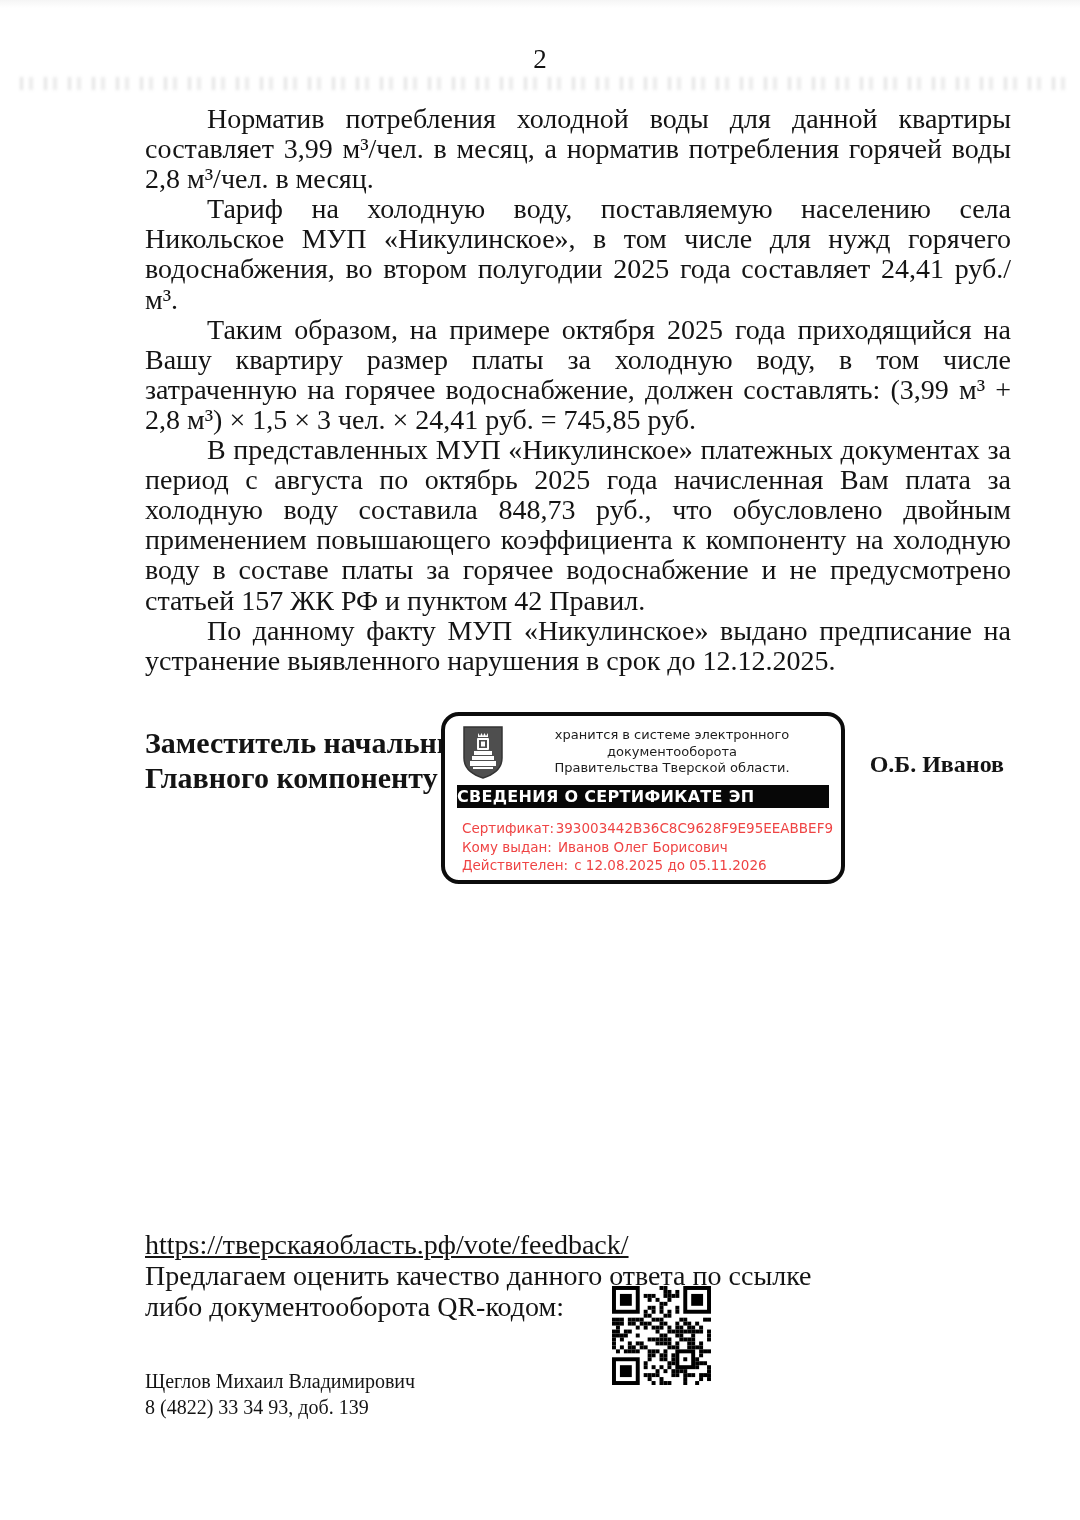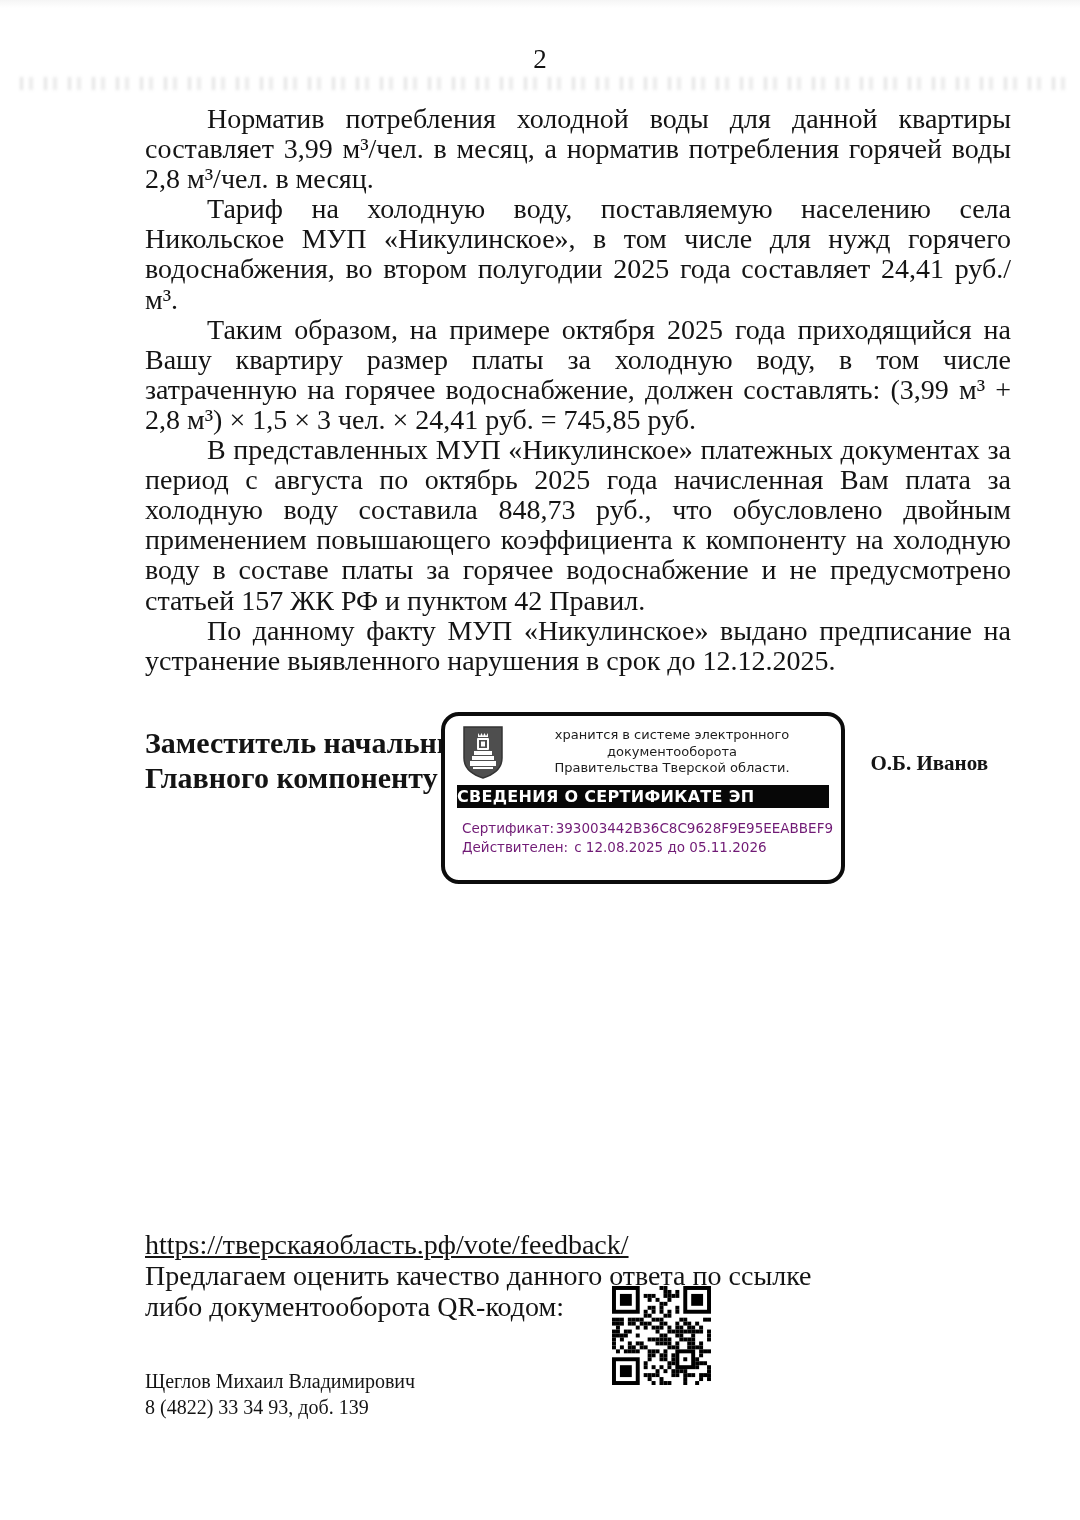--- a/index.html
+++ b/index.html
@@ -35,22 +35,22 @@
     text-align:justify;
   }
   .body-text p { margin:0; text-indent:62px; }
 
   .sig-title {
     position:absolute; left:145px; top:725px;
     font-weight:bold; font-size:30px; line-height:35px;
     white-space:nowrap;
   }
   .sig-name {
-    position:absolute; top:751px; right:92px;
-    font-weight:bold; font-size:21px;
+    position:absolute; top:751px; right:76px;
+    font-weight:bold; font-size:24px;
     white-space:nowrap;
   }
 
   
   .stamp {
     position:absolute; left:441px; top:712px; width:404px; height:172px;
     box-sizing:border-box;
     background:#ffffff;
     border:4px solid #0c0c0c;
     border-radius:18px;
@@ -66,21 +66,21 @@
     font-size:13px; line-height:16.5px; color:#1d1d1d;
   }
   .stamp-banner {
     margin:6px 12px 0 12px;
     background:#070707; color:#ffffff;
     text-align:left; font-weight:bold;
     font-size:16px; line-height:23px; letter-spacing:.3px;
   }
   .stamp-cert {
     padding:11px 8px 0 17px;
-    font-size:13.5px; line-height:18.5px; color:#701a75;
+    font-size:13.5px; line-height:18.5px; color:#ef4444;
   }
   .cert-row { display:flex; }
   .cert-label { min-width:82px; margin-right:6px; }
 
   .feedback {
     position:absolute; left:145px; top:1229px; width:872px;
     font-size:28px; line-height:31px;
   }
   .feedback-link {
     text-decoration:underline; color:#141414; cursor:pointer;
@@ -137,20 +137,24 @@
       <div class="stamp-head-text">
         <div>хранится в системе электронного документооборота</div>
         <div>Правительства Тверской области.</div>
       </div>
     </div>
     <div class="stamp-banner">СВЕДЕНИЯ О СЕРТИФИКАТЕ ЭП</div>
     <div class="stamp-cert">
       <div class="cert-row">
         <span class="cert-label">Сертификат:</span>
         <span>393003442B36C8C9628F9E95EEABBEF9</span>
+      </div>
+      <div class="cert-row">
+        <span class="cert-label">Кому выдан:</span>
+        <span>Иванов Олег Борисович</span>
       </div>
       <div class="cert-row">
         <span class="cert-label">Действителен:</span>
         <span>с 12.08.2025 до 05.11.2026</span>
       </div>
     </div>
   </div>
 
   <div class="feedback">
     <div><span class="feedback-link">https://тверскаяобласть.рф/vote/feedback/</span></div>

